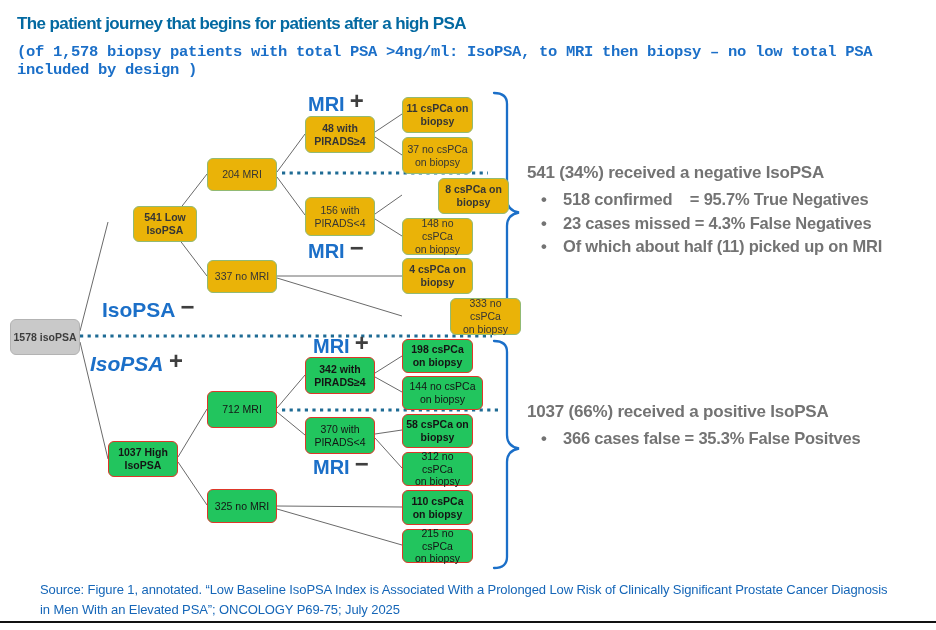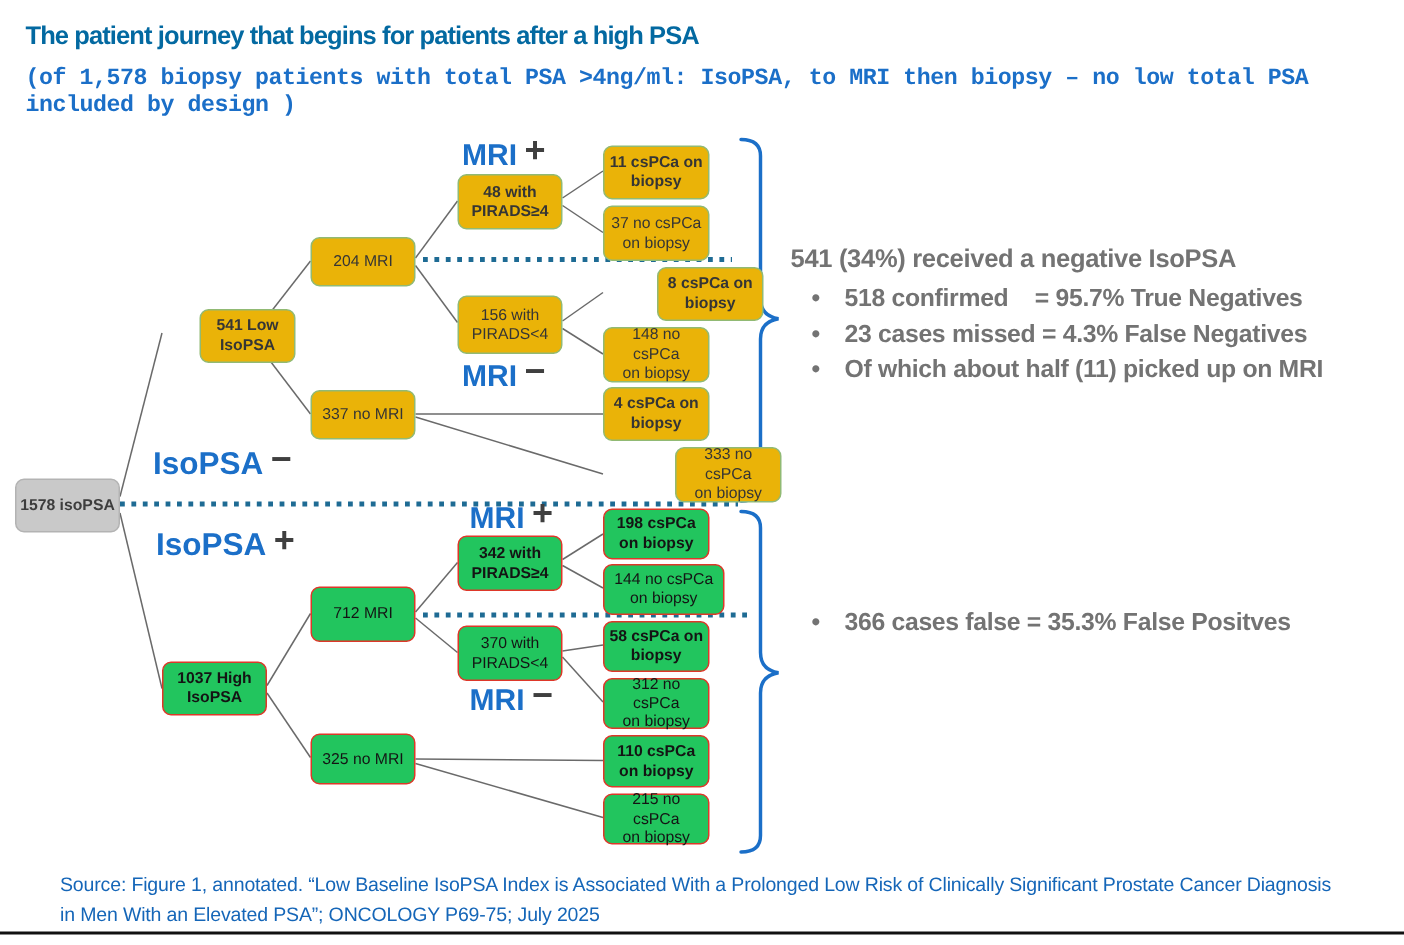--- a/index.html
+++ b/index.html
@@ -121,39 +121,40 @@
 
   <div class="branch-label" style="left:308px;top:89px;">
     <span>MRI</span><span class="sign">+</span>
   </div>
   <div class="branch-label" style="left:308px;top:236px;">
     <span>MRI</span><span class="sign">−</span>
   </div>
   <div class="branch-label big" style="left:102px;top:295px;">
     <span>IsoPSA</span><span class="sign">−</span>
   </div>
-  <div class="branch-label big" style="left:104px;top:349px;">
+  <div class="branch-label big" style="left:90px;top:349px;font-style:italic;">
     <span>IsoPSA</span><span class="sign">+</span>
   </div>
   <div class="branch-label" style="left:313px;top:331px;">
     <span>MRI</span><span class="sign">+</span>
   </div>
   <div class="branch-label" style="left:313px;top:452px;">
     <span>MRI</span><span class="sign">−</span>
   </div>
 
   <div class="annot" style="left:527px;top:161px;">
     <div class="heading">541 (34%) received a negative IsoPSA</div>
     <ul>
       <li>518 confirmed    = 95.7% True Negatives</li>
       <li>23 cases missed = 4.3% False Negatives</li>
       <li>Of which about half (11) picked up on MRI</li>
     </ul>
   </div>
   <div class="annot" style="left:527px;top:400px;">
+    <div class="heading">1037 (66%) received a positive IsoPSA</div>
     <ul>
       <li>366 cases false = 35.3% False Positves</li>
     </ul>
   </div>
 
   <div class="source">Source: Figure 1, annotated. “Low Baseline IsoPSA Index is Associated With a Prolonged Low Risk of Clinically Significant Prostate Cancer Diagnosis
 in Men With an Elevated PSA”; ONCOLOGY P69-75; July 2025</div>
   <div class="bottom-rule"></div>
 
 </div>

